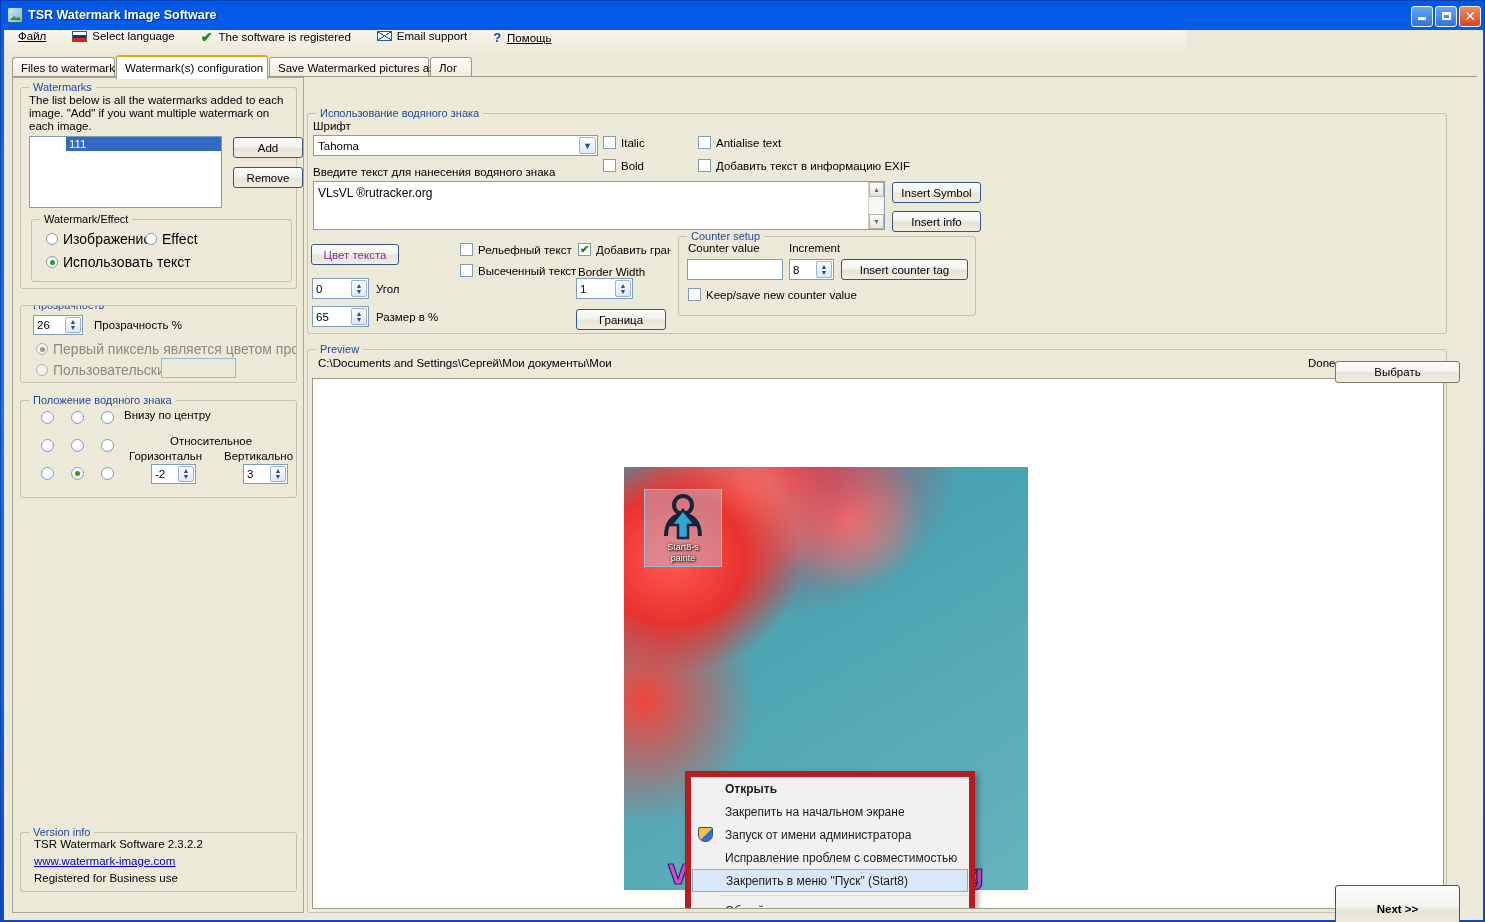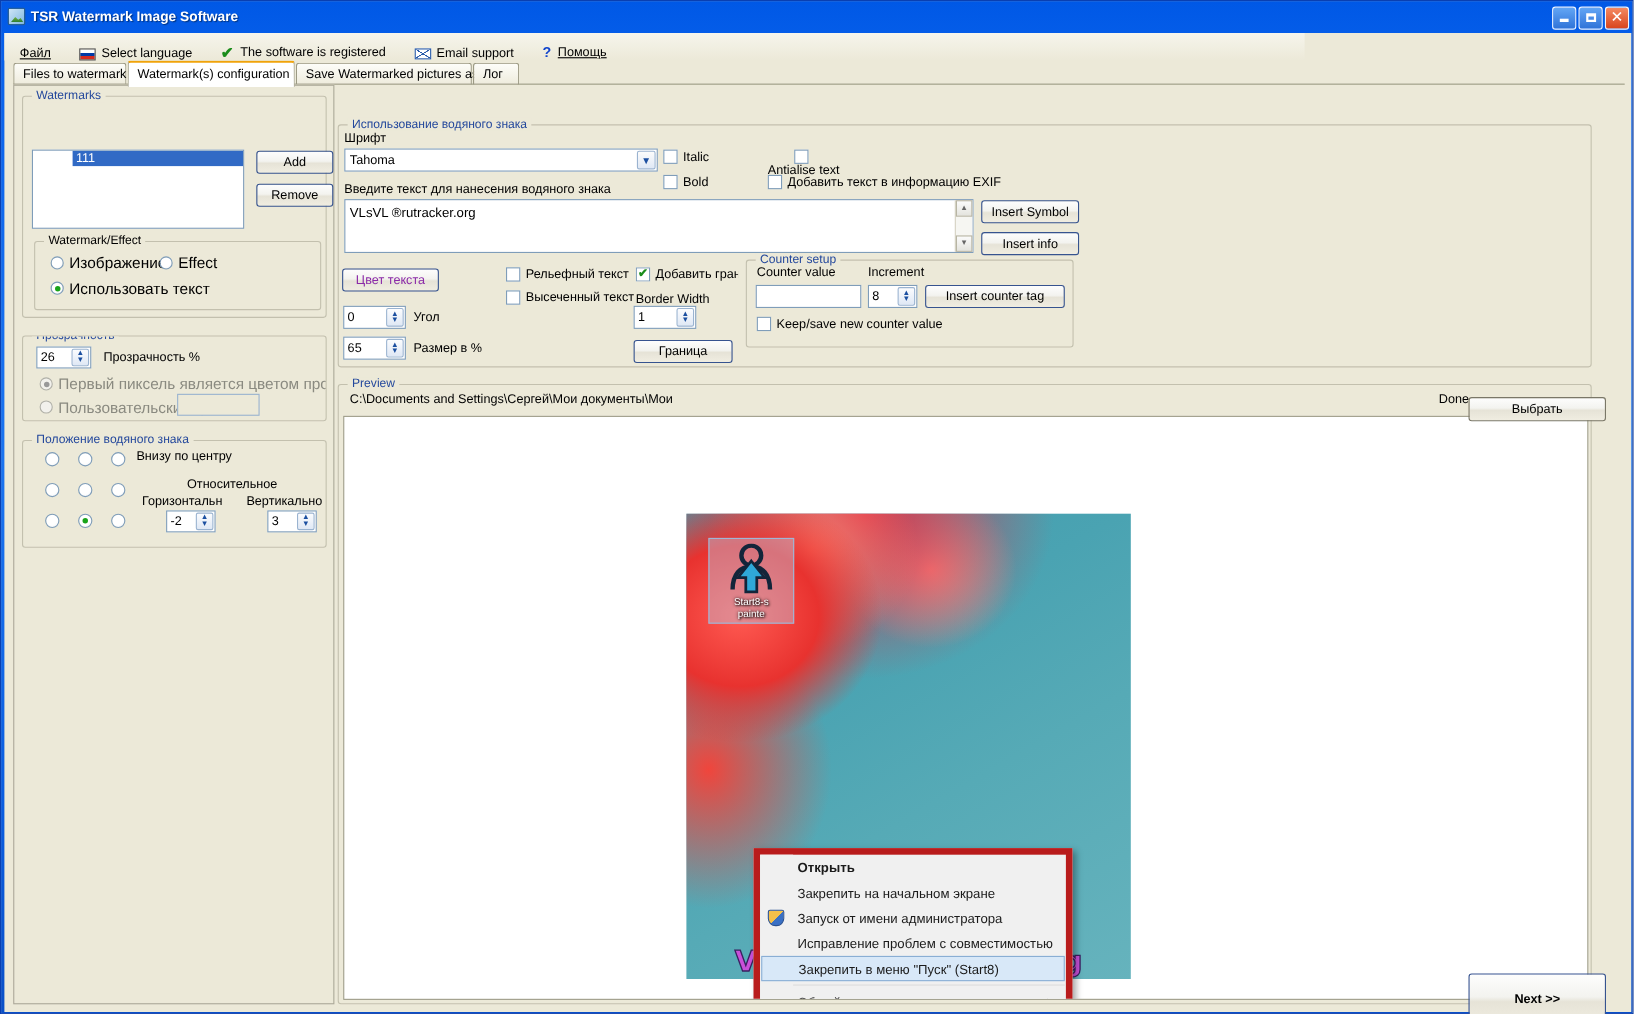--- a/index.html
+++ b/index.html
@@ -61,21 +61,21 @@
   #client {
     position: absolute; left: 3px; top: 29px;
     width: 1479px; height: 890px;
     background: #ece9d8;
   }
 
   
   #menubar {
     position: absolute; left: 0; top: 0; width: 1182px; height: 25px;
     background: linear-gradient(to bottom,#f6f5ec,#ece9d8);
-    display: flex; align-items: flex-end; padding-left: 14px;
+    display: flex; align-items: flex-start; padding-left: 14px;
     font-size: 11.5px;
   }
   .menu-item { display: flex; align-items: center; margin-right: 26px; white-space: nowrap; }
   .menu-item .mi-label { }
   .mi-underline { text-decoration: underline; }
   .flagicon {
     width: 15px; height: 11px; margin-right: 5px; flex: none;
     background: linear-gradient(to bottom,#fff 0 33.3%,#0039a6 33.3% 66.6%,#d52b1e 66.6% 100%);
     border: 1px solid #555;
   }
@@ -360,20 +360,21 @@
       <div class="tab" style="left:418px;width:42px;">
         <span>Лог</span>
       </div>
     </div>
     <div id="tabs-underline"></div>
 
     <div class="outerpanel" style="left:8px; top:47px; width:292px; height:836px;">
 
       <div class="groupbox" style="left:7px; top:9px; width:277px; height:202px;">
         <span class="gb-title">Watermarks</span>
+        <div style="position:absolute;left:8px;top:6px;width:262px;font-size:11.5px;line-height:13px;">The list below is all the watermarks added to each image. "Add" if you want multiple watermark on each image.</div>
 
         <div class="listbox" style="left:8px; top:48px; width:193px; height:72px;padding-left:36px;">
           <div class="lb-item sel">111</div>
         </div>
 
         <div class="btn" style="left:212px; top:49px; width:70px; height:21px;">
           <span>Add</span>
         </div>
         <div class="btn" style="left:212px; top:79px; width:70px; height:21px;">
           <span>Remove</span>
@@ -445,20 +446,26 @@
         </div>
         <div class="spin" style="left:222px; top:63px; width:45px; height:20px;">
           <span class="val">3</span>
           <span class="spinbtns">
               <span>▲</span>
               <span>▼</span>
             </span>
         </div>
       </div>
 
+      <div class="groupbox" style="left:7px; top:754px; width:277px; height:60px;">
+        <span class="gb-title">Version info</span>
+        <span class="lbl" style="left:13px; top:5px;">TSR Watermark Software 2.3.2.2</span>
+        <a class="lbl wlink" href="#" style="left:13px; top:22px;">www.watermark-image.com</a>
+        <span class="lbl" style="left:13px; top:39px;">Registered for Business use</span>
+      </div>
     </div>
 
     <div class="outerpanel" style="left:303px; top:47px; width:1168px; height:836px; border:none; background:transparent;">
 
       <div class="groupbox" style="left:0px; top:36px; width:1140px; height:221px;">
         <span class="gb-title">Использование водяного знака</span>
 
         <span class="lbl" style="left:5px; top:6px;">Шрифт</span>
         <div class="combo" style="left:5px; top:21px; width:285px; height:21px;">
           <span>Tahoma</span>
@@ -466,21 +473,21 @@
         </div>
 
         <div class="cb" style="left:295px; top:22px;">
           <span class="box"></span>
           <span>Italic</span>
         </div>
         <div class="cb" style="left:295px; top:45px;">
           <span class="box"></span>
           <span>Bold</span>
         </div>
-        <div class="cb" style="left:390px; top:22px;flex-direction:column;">
+        <div class="cb" style="left:390px; top:22px;">
           <span class="box"></span>
           <span>Antialise text</span>
         </div>
         <div class="cb" style="left:390px; top:45px;">
           <span class="box"></span>
           <span>Добавить текст в информацию EXIF</span>
         </div>
 
         <span class="lbl" style="left:5px; top:52px;">Введите текст для нанесения водяного знака</span>
 

